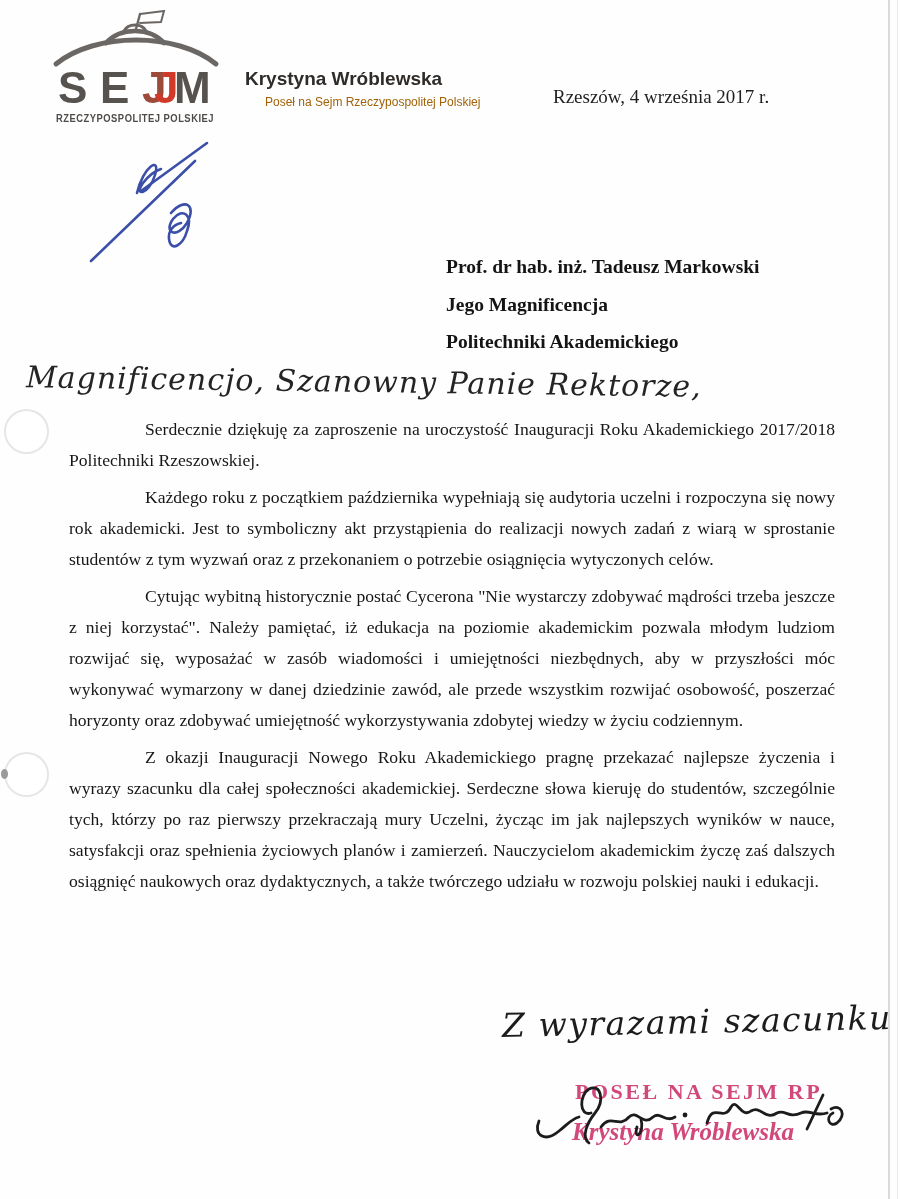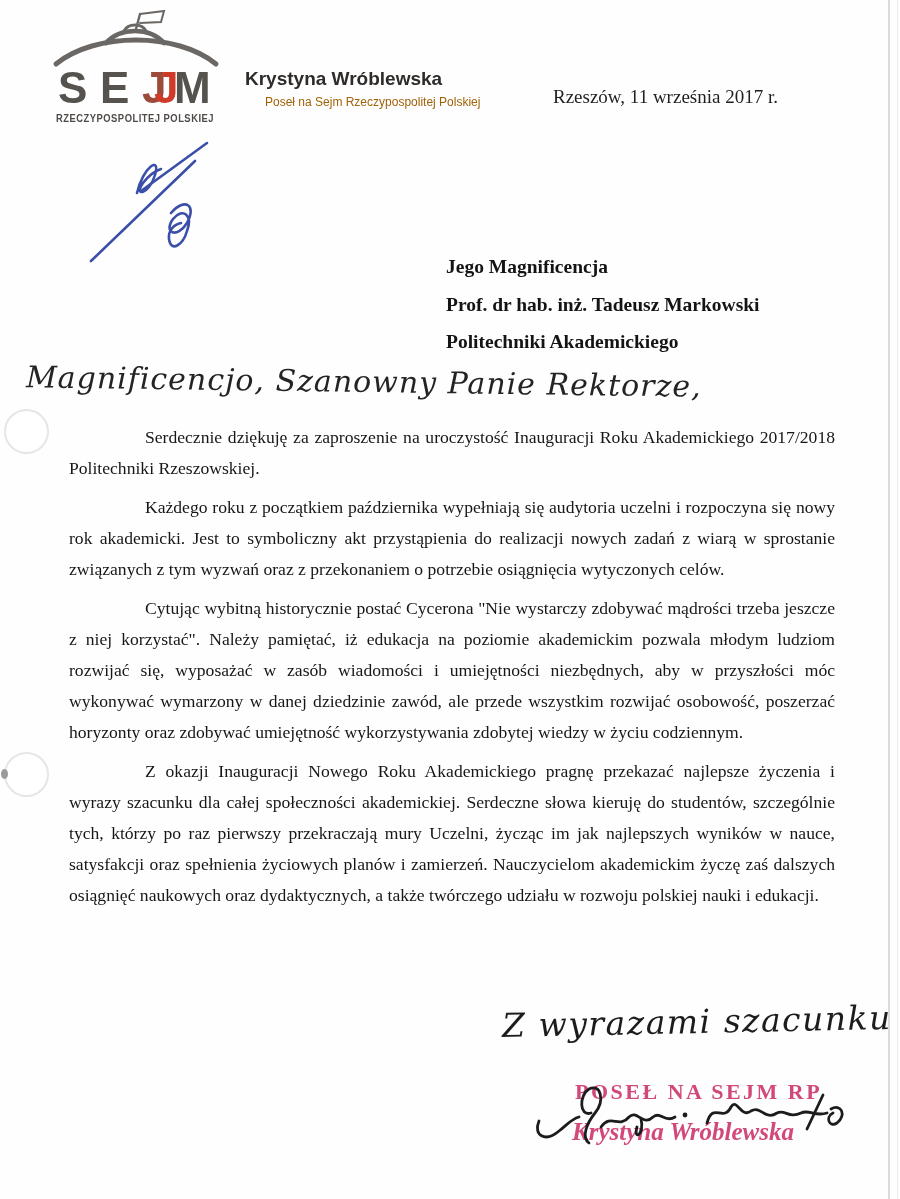--- a/index.html
+++ b/index.html
@@ -28,21 +28,21 @@
              line-height:37.5px;color:#141414;}
   
   .hand{font-style:italic;color:#242424;font-family:"DejaVu Serif","Liberation Serif",serif;}
   .salutation{position:absolute;left:26px;top:364px;font-size:30px;letter-spacing:1px;
               transform:rotate(0.8deg);white-space:nowrap;}
   .closing-hand{position:absolute;left:502px;top:1002px;font-size:33px;letter-spacing:1.5px;
               transform:rotate(-1.2deg);white-space:nowrap;color:#1c1c1c;}
   
   .body-text{position:absolute;left:69px;top:414px;width:766px;font-size:17.6px;
              line-height:31px;text-align:justify;color:#161616;}
-  .body-text p{margin:8px 0 6px 0;text-indent:76px;}
+  .body-text p{margin:0 0 6px 0;text-indent:76px;}
   
   .stamp-title{position:absolute;left:575px;top:1079px;font-size:22px;font-weight:bold;
                letter-spacing:2.5px;white-space:nowrap;}
   .stamp-name{position:absolute;left:572px;top:1118px;font-size:25px;font-weight:bold;
               font-style:italic;white-space:nowrap;}
   .signature{position:absolute;left:535px;top:1083px;}
   svg{display:block;}
 </style>
 </head>
 <body>
@@ -74,44 +74,44 @@
       </g>
       <text x="85" y="112" text-anchor="middle" font-family="Liberation Sans, sans-serif" font-weight="bold" font-size="11.5" fill="#4f4b48" letter-spacing="0.6" textLength="158" lengthAdjust="spacingAndGlyphs">RZECZYPOSPOLITEJ POLSKIEJ</text>
     </svg>
   </div>
 
   <div class="sender">
     <div class="name">Krystyna Wróblewska</div>
     <div class="title">Poseł na Sejm Rzeczypospolitej Polskiej</div>
   </div>
 
-  <div class="dateline">Rzeszów, 11 września 2017 r.</div>
+  <div class="dateline">Rzeszów, 4 września 2017 r.</div>
 
   <div class="paraph">
     <svg width="200" height="135" viewBox="0 0 200 135">
       <g stroke="#3b4fa9" stroke-width="2.6" fill="none" stroke-linecap="round">
         <path d="M52,60 C58,34 76,22 70,42 C64,62 48,64 58,50 C64,42 70,38 76,36"></path>
         <path d="M56,58 L122,10"></path>
         <path d="M6,128 L110,28"></path>
         <path d="M86,80 C100,64 112,72 102,90 C92,106 78,100 88,86 C98,74 108,82 102,98 C98,112 86,120 84,106 C83,98 88,92 96,90"></path>
       </g>
     </svg>
   </div>
 
   <div class="recipient">
+    <div>Prof. dr hab. inż. Tadeusz Markowski</div>
     <div>Jego Magnificencja</div>
-    <div>Prof. dr hab. inż. Tadeusz Markowski</div>
     <div>Politechniki Akademickiego</div>
   </div>
 
   <div class="hand salutation">Magnificencjo, Szanowny Panie Rektorze,</div>
 
   <div class="body-text">
     <p>Serdecznie dziękuję za zaproszenie na uroczystość Inauguracji Roku Akademickiego 2017/2018 Politechniki Rzeszowskiej.</p>
-    <p>Każdego roku z początkiem października wypełniają się audytoria uczelni i rozpoczyna się nowy rok akademicki. Jest to symboliczny akt przystąpienia do realizacji nowych zadań z wiarą w sprostanie związanych z tym wyzwań oraz z przekonaniem o potrzebie osiągnięcia wytyczonych celów.</p>
+    <p>Każdego roku z początkiem października wypełniają się audytoria uczelni i rozpoczyna się nowy rok akademicki. Jest to symboliczny akt przystąpienia do realizacji nowych zadań z wiarą w sprostanie studentów z tym wyzwań oraz z przekonaniem o potrzebie osiągnięcia wytyczonych celów.</p>
     <p>Cytując wybitną historycznie postać Cycerona "Nie wystarczy zdobywać mądrości trzeba jeszcze z niej korzystać". Należy pamiętać, iż edukacja na poziomie akademickim pozwala młodym ludziom rozwijać się, wyposażać w zasób wiadomości i umiejętności niezbędnych, aby w przyszłości móc wykonywać wymarzony w danej dziedzinie zawód, ale przede wszystkim rozwijać osobowość, poszerzać horyzonty oraz zdobywać umiejętność wykorzystywania zdobytej wiedzy w życiu codziennym.</p>
     <p>Z okazji Inauguracji Nowego Roku Akademickiego pragnę przekazać najlepsze życzenia i wyrazy szacunku dla całej społeczności akademickiej. Serdeczne słowa kieruję do studentów, szczególnie tych, którzy po raz pierwszy przekraczają mury Uczelni, życząc im jak najlepszych wyników w nauce, satysfakcji oraz spełnienia życiowych planów i zamierzeń. Nauczycielom akademickim życzę zaś dalszych osiągnięć naukowych oraz dydaktycznych, a także twórczego udziału w rozwoju polskiej nauki i edukacji.</p>
   </div>
 
   <div class="hand closing-hand">Z wyrazami szacunku</div>
 
   <div class="stamp-title" style="color:#d2487b;">POSEŁ NA SEJM RP</div>
   <div class="stamp-name" style="color:#d2487b;">Krystyna Wróblewska</div>
 
   <div class="signature">

